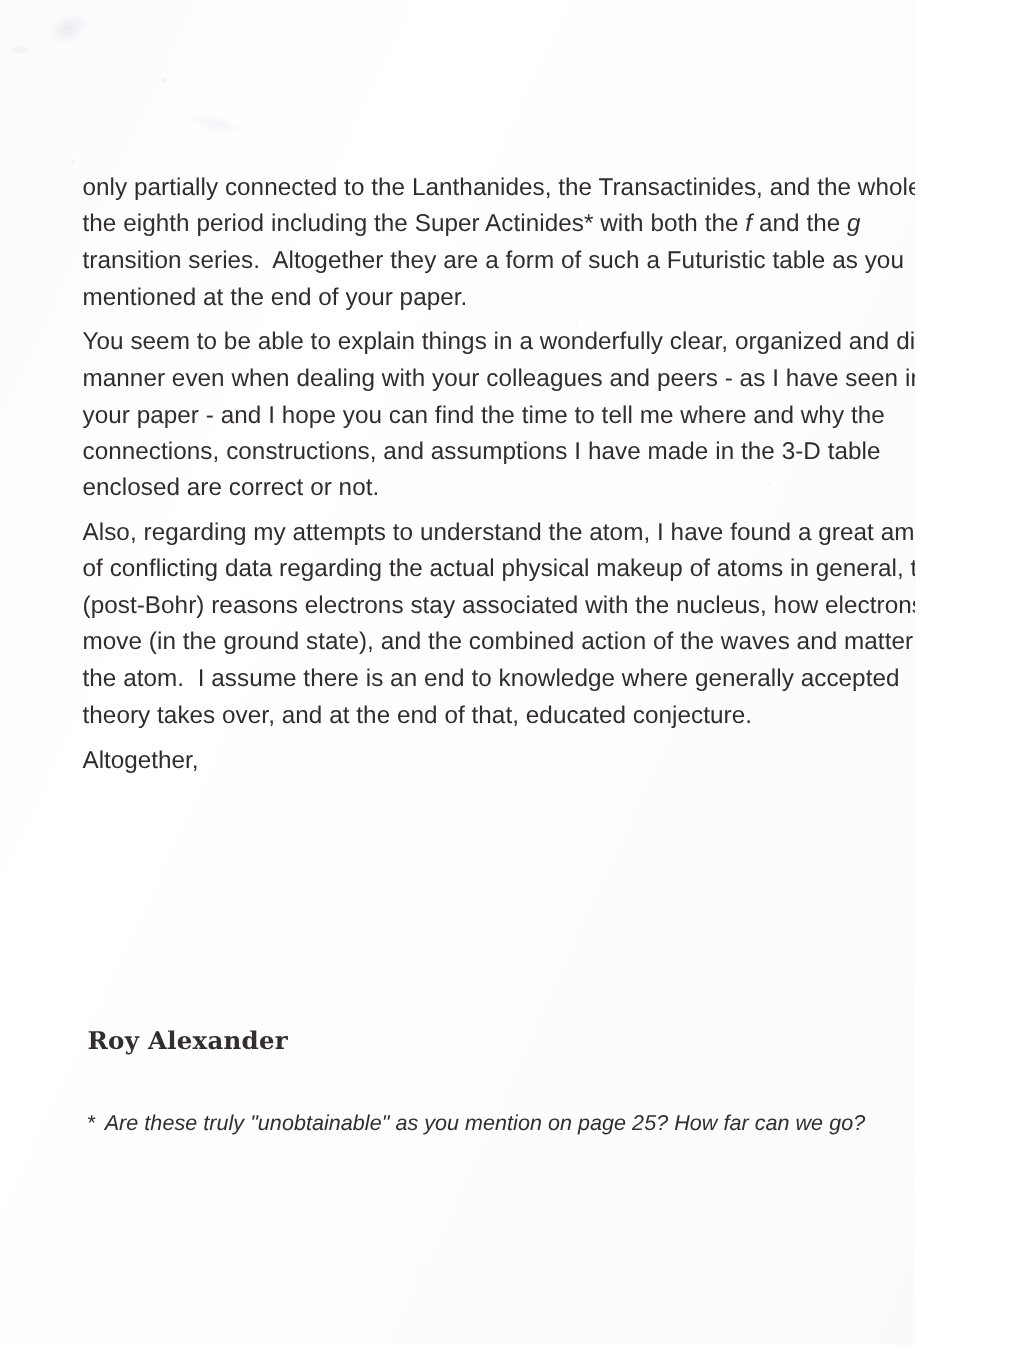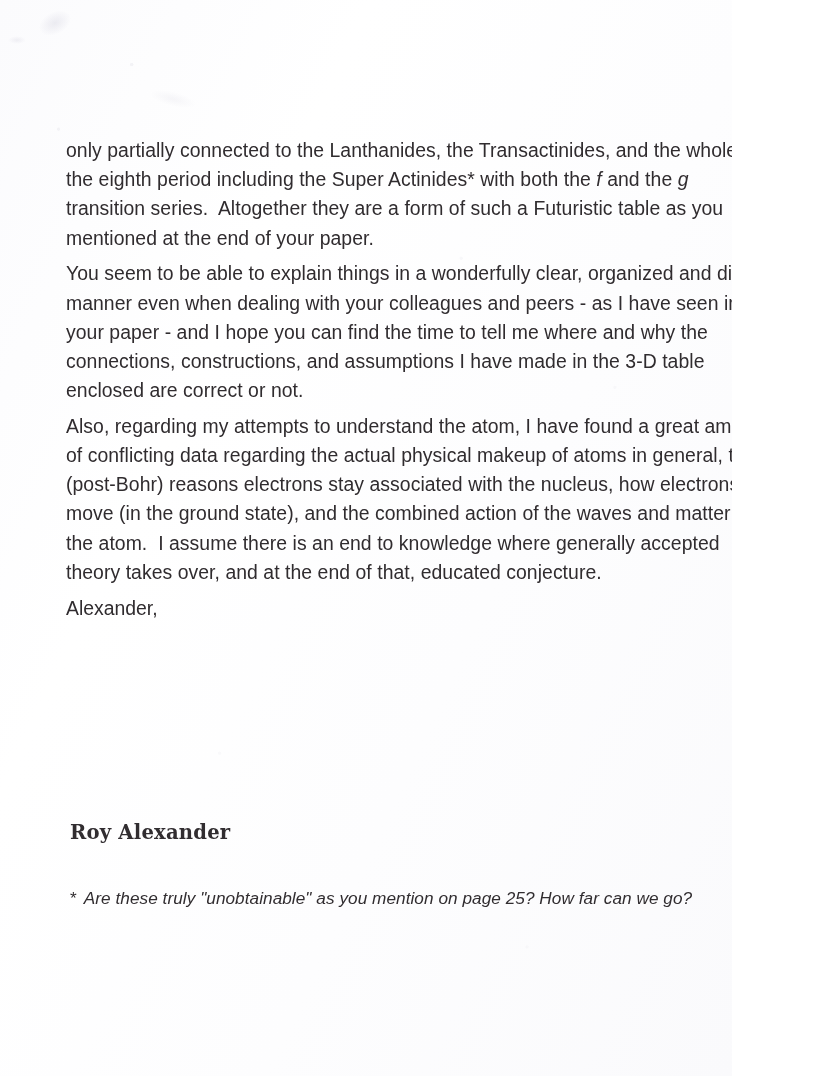--- a/index.html
+++ b/index.html
@@ -134,21 +134,21 @@
 <div class="page">
 
   <div class="scan-mark scan-mark-1"></div>
   <div class="scan-mark scan-mark-2"></div>
   <div class="scan-mark scan-mark-3"></div>
 
   <div class="letter-body">
     <p class="para">only partially connected to the Lanthanides, the Transactinides, and the whole of the eighth period including the Super Actinides* with both the <em>f</em> and the <em>g</em> transition series.  Altogether they are a form of such a Futuristic table as you mentioned at the end of your paper.</p>
     <p class="para">You seem to be able to explain things in a wonderfully clear, organized and direct manner even when dealing with your colleagues and peers - as I have seen in your paper - and I hope you can find the time to tell me where and why the connections, constructions, and assumptions I have made in the 3-D table enclosed are correct or not.</p>
     <p class="para">Also, regarding my attempts to understand the atom, I have found a great amount of conflicting data regarding the actual physical makeup of atoms in general, the (post-Bohr) reasons electrons stay associated with the nucleus, how electrons move (in the ground state), and the combined action of the waves and matter of the atom.  I assume there is an end to knowledge where generally accepted theory takes over, and at the end of that, educated conjecture.</p>
-    <p class="closing">Alexander,</p>
+    <p class="closing">Altogether,</p>
   </div>
 
   <div class="signature-name">Roy Alexander</div>
 
   <div class="footnote">
     <span class="fn-marker">*</span><span>Are these truly "unobtainable" as you mention on page 25?  How far can we go?</span>
   </div>
 
 
 </div>

